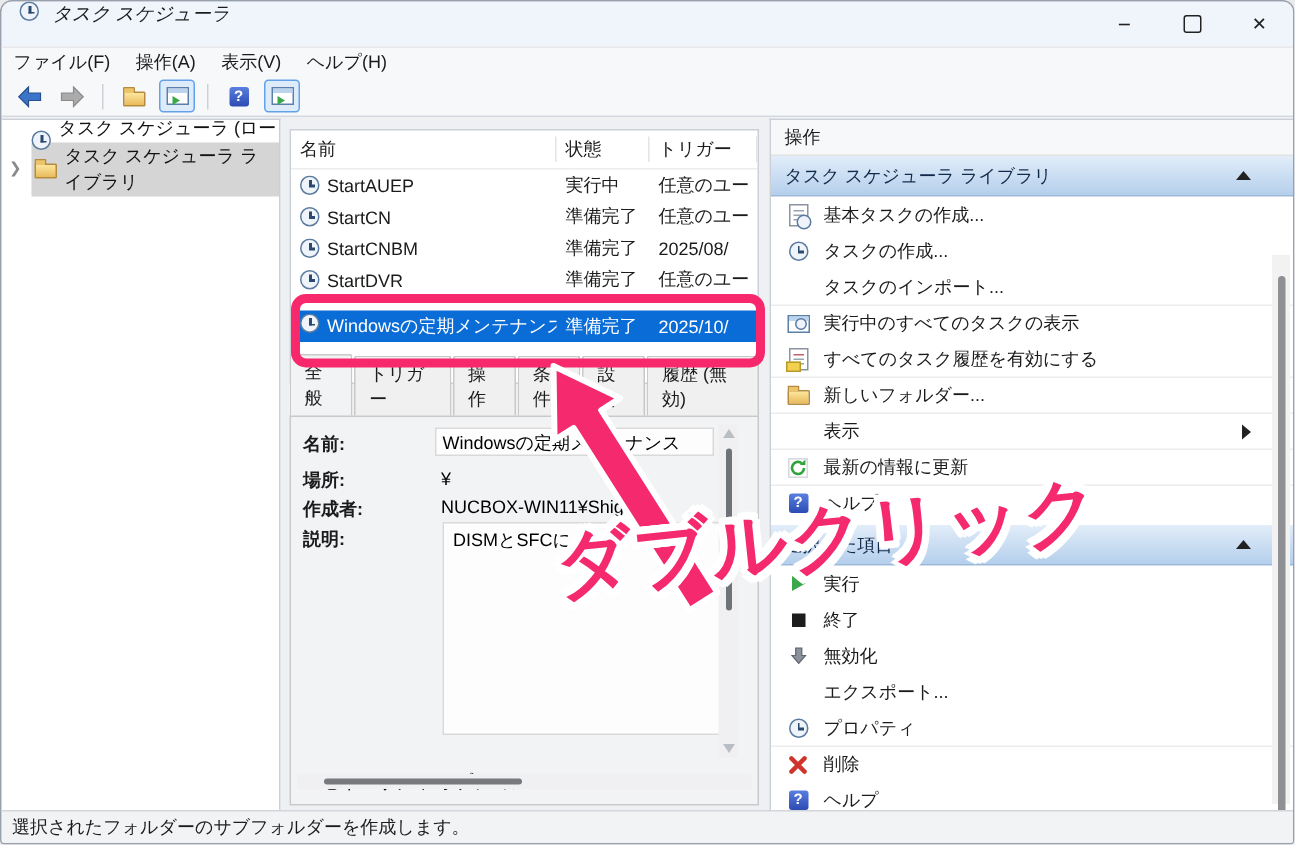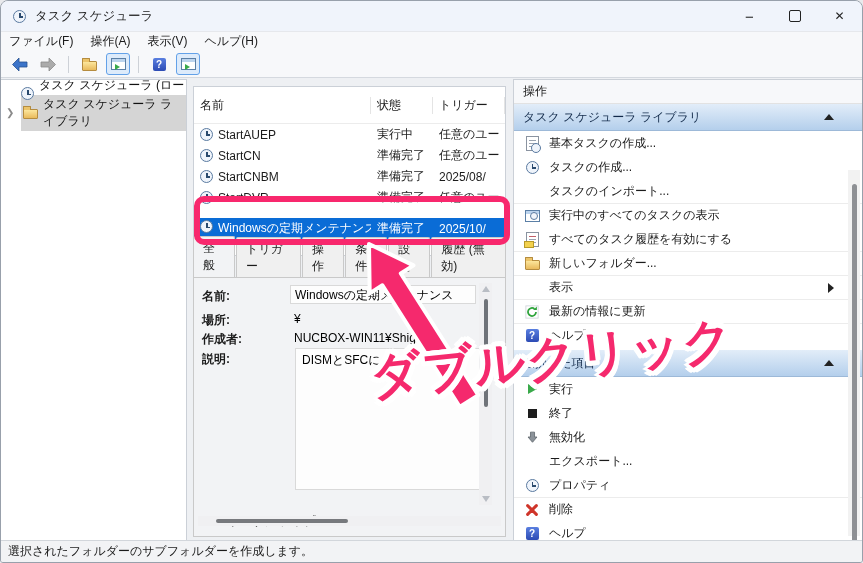--- a/index.html
+++ b/index.html
@@ -4,21 +4,21 @@
 <style>
   * { box-sizing: border-box; margin: 0; padding: 0; }
   html,body { width:863px; height:563px; }
   body { font-family:"Liberation Sans","DejaVu Sans",sans-serif; background:#e9eaec; }
 
   .window { position:relative; width:863px; height:563px; background:#eef0f3;
     border:1px solid #98a0ab; border-radius:8px 8px 3px 3px; overflow:hidden; }
 
   
   .titlebar { position:absolute; left:0; top:0; right:0; height:30px; background:#f0f4fb;
-    display:flex; align-items:center; padding:0 12px; }
+    display:flex; align-items:flex-start; padding:0 12px;font-style:italic; }
   .titlebar .title { font-size:12.5px; color:#1b1b1b; margin-left:9px; }
   .win-controls { position:absolute; right:0; top:0; height:30px; display:flex; }
   .wbtn { width:45px; height:30px; display:flex; align-items:center; justify-content:center;
     font-size:13px; color:#222; }
   .wbtn.minb::before { content:"−"; font-size:15px; }
   .wbtn.maxb::before { content:""; width:10px; height:10px; border:1.2px solid #222; border-radius:2px; display:block; }
   .wbtn.closeb::before { content:"✕"; font-size:12px; }
 
   
   .menubar { position:absolute; left:0; top:30px; right:0; height:20px; background:#f7f8fa;
@@ -54,21 +54,21 @@
   
   .left-panel { position:absolute; left:0; top:78px; width:186px; bottom:22px; background:#fff;
     border-right:1px solid #cbd0d7; border-top:1px solid #cbd0d7; font-size:12px; }
   .tree-row { display:flex; align-items:center; height:19px; gap:5px; color:#111; }
   .tree-row .chev { width:10px; margin-left:5px; color:#8a8a8a; font-size:10px; flex:none; }
   .tree-sel { display:flex; align-items:center; gap:5px; background:#d5d5d5; padding:1px 4px 1px 2px; }
 
   
   .task-list { position:absolute; left:192px; top:85px; width:313px; height:170px; background:#fff;
     border:1px solid #cbd0d7; font-size:12px; overflow:hidden; }
-  .tl-header { display:flex; height:37px; align-items:center; border-bottom:1px solid #ececec; color:#1b1b1b; }
+  .tl-header { display:flex; height:26px; align-items:center; border-bottom:1px solid #ececec; color:#1b1b1b; }
   .tl-header .c { padding:0 6px; border-right:1px solid #e4e4e4; height:17px; line-height:17px; }
   .col-name { width:177px; flex:none; } .col-status { width:62px; flex:none; } .col-trigger { flex:1; }
   .tl-row { display:flex; height:21px; align-items:center; color:#1b1b1b; }
   .tl-row .c { padding:0 6px; white-space:nowrap; overflow:hidden; }
   .tl-row .nm { display:flex; align-items:flex-start; gap:5px; }
   .tl-row.selected { background:#0a6cd6; color:#fff; }
   .tl-row.selected .clock-ico { background:#eff4fb; }
 
   
   .details { position:absolute; left:192px; top:255px; width:313px; bottom:25px; font-size:12px; }

